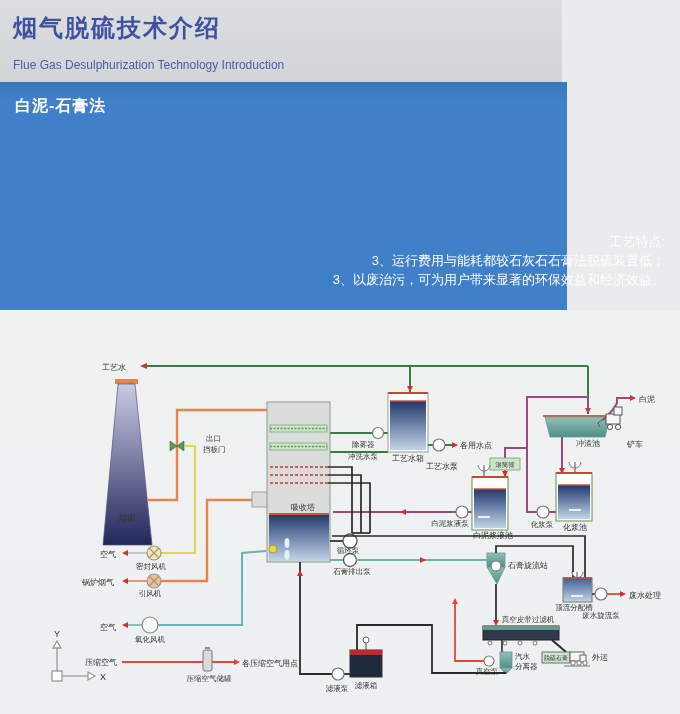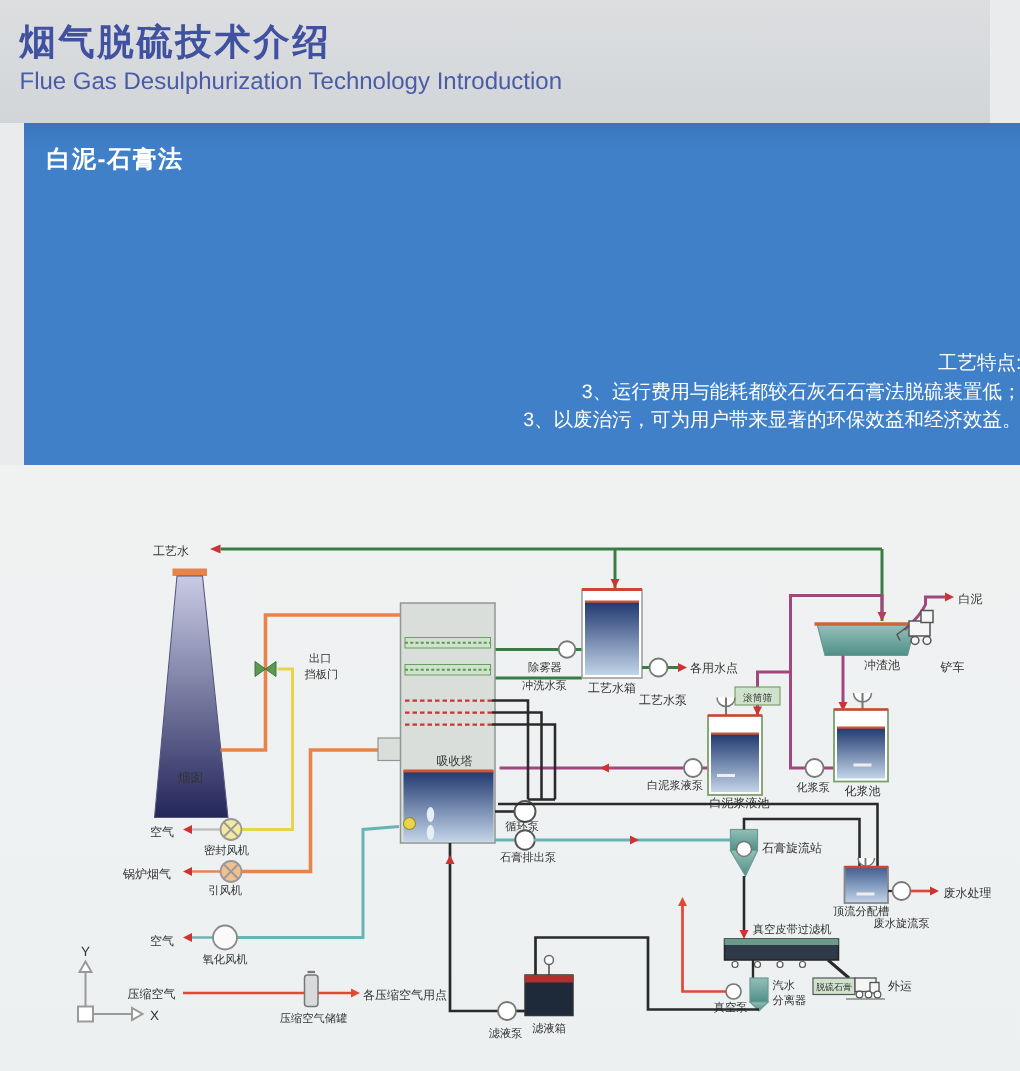--- a/index.html
+++ b/index.html
@@ -1,24 +1,24 @@
 <!DOCTYPE html>
 <html><head>
 <meta charset="utf-8">
 <style>
   html,body{margin:0;padding:0;}
   body{font-family:"Liberation Sans","DejaVu Sans",sans-serif;}
   #page{position:relative;width:680px;height:714px;background:#e9ebec;overflow:hidden;}
   
-  #hdr{position:absolute;top:0;left:0;width:660px;height:82px;
+  #hdr{position:absolute;top:0;left:0;width:562px;height:82px;
        background:linear-gradient(180deg,#dcdee0 0%,#d2d5d8 100%);text-align:center;}
   #hdr .zh{position:absolute;left:13px;top:12px;font-size:24px;font-weight:bold;color:#3f51a0;letter-spacing:2px;}
-  #hdr .en{position:absolute;left:13px;top:46px;font-size:16px;color:#4a5ca8;}
+  #hdr .en{position:absolute;left:13px;top:58px;font-size:12px;color:#4a5ca8;}
   
-  #bluebox{position:absolute;top:82px;left:16px;width:664px;height:228px;
+  #bluebox{position:absolute;top:82px;left:0;width:567px;height:228px;
        background:linear-gradient(180deg,#3a77bd 0%,#3f80c8 8%,#3f80c8 100%);color:#ffffff;}
   #bluebox .method{position:absolute;left:15px;top:14px;font-size:16px;font-weight:bold;letter-spacing:1px;}
   #bluebox .sec1{position:absolute;left:15px;top:58px;width:650px;font-size:12.5px;line-height:19px;}
   #bluebox .sec2{position:absolute;left:15px;top:150px;width:650px;font-size:13px;line-height:19px;text-align:right;}
   
   #diag{position:absolute;top:310px;left:0;width:680px;height:404px;
        background:linear-gradient(180deg,#f0f2f2,#edf0f1);}
   svg{position:absolute;left:0;top:15px;}
   svg text{font-family:"Liberation Sans","DejaVu Sans",sans-serif;fill:#333;}
 </style>

